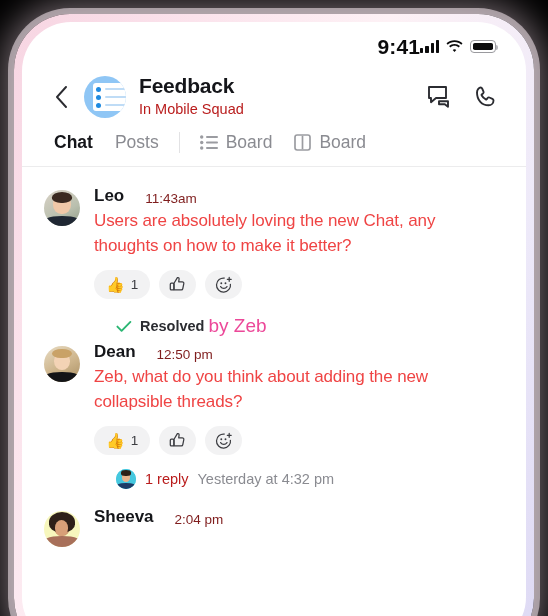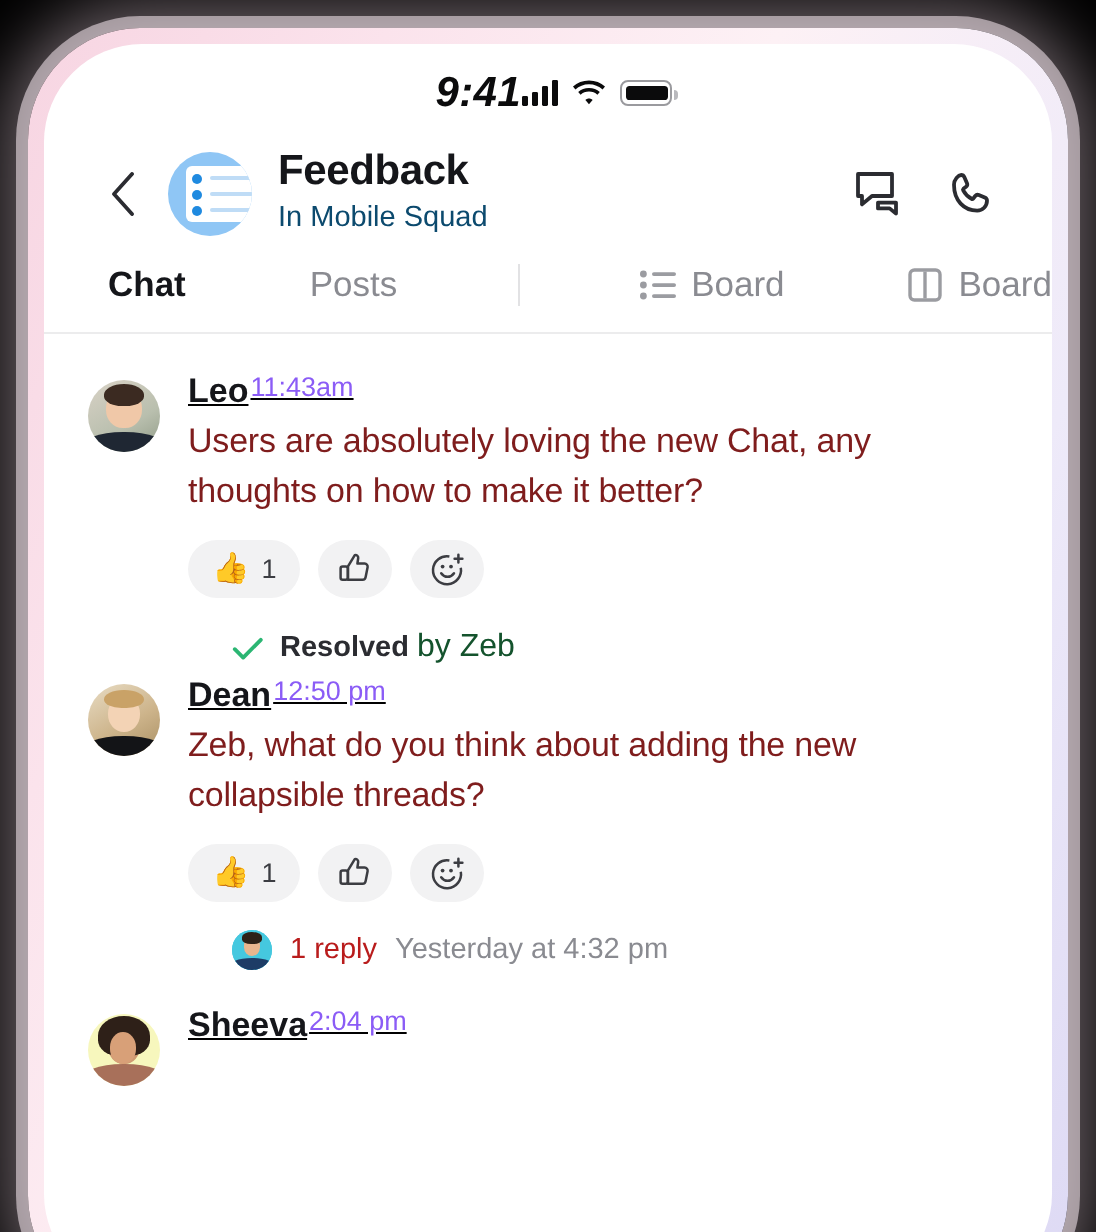--- a/index.html
+++ b/index.html
@@ -25,23 +25,22 @@
     width:100%; height:100%;
     background:#fff;
     border-radius:49px;
     overflow:hidden;
     position:relative;
   }
 
   
   #status-bar{
     height:46px;
-    display:flex; align-items:center; justify-content:center;
+    display:flex; align-items:center; justify-content:flex-end;
     padding:3px 30px 0 36px;
-    font-style:italic;
   }
   #status-time{ font-size:21px; font-weight:bold; color:#0b0b0c; letter-spacing:.2px; }
   #status-icons{ display:flex; align-items:center; gap:7px; }
 
   .bars{ display:flex; align-items:flex-end; gap:2px; height:13px; }
   .bars i{ width:3.2px; background:#0b0b0c; border-radius:.7px; display:block; }
   .bars i:nth-child(1){ height:5px; }
   .bars i:nth-child(2){ height:7.5px; }
   .bars i:nth-child(3){ height:10px; }
   .bars i:nth-child(4){ height:13px; }
@@ -72,70 +71,69 @@
     background:#fff; border-radius:3px 0 0 3px;
   }
   #group-avatar .dot{ position:absolute; width:5px; height:5px; border-radius:50%; background:#1f8ae0; left:12px; }
   #group-avatar .ln{ position:absolute; height:2.6px; background:#bfdcf6; border-radius:2px; left:21px; width:22px; }
   #group-avatar .d1{ top:11px; } #group-avatar .l1{ top:12px; }
   #group-avatar .d2{ top:19px; } #group-avatar .l2{ top:20px; }
   #group-avatar .d3{ top:27px; } #group-avatar .l3{ top:28px; }
 
   #header-text{ flex:1; min-width:0; }
   #header-title{ font-size:21px; font-weight:bold; color:#15161a; line-height:1.18; letter-spacing:-.2px; }
-  #header-subtitle{ font-size:14.5px; color:#0c4a6e; line-height:1.35; margin-top:1px; }
+  #header-subtitle{ font-size:14.5px; color:#b91c1c; line-height:1.35; margin-top:1px; }
   #header-actions{ display:flex; align-items:center; gap:20px; flex:none; }
   .hdr-icon{ cursor:pointer; display:flex; }
 
   
   #tab-bar{
     display:flex; align-items:center;
     padding:3px 0 13px 32px;
     gap:0;
     border-bottom:1px solid #ececed;
-    justify-content:space-between;
   }
   .tab{ display:flex; align-items:center; gap:8px; cursor:pointer; font-size:17.5px; color:#8a8b91; }
   .tab.active{ color:#15161a; font-weight:bold; }
   .tab + .tab{ margin-left:22px; }
   #tab-divider{ width:1px; height:21px; background:#e2e2e4; margin:0 20px; }
 
   
   #message-list{ padding:10px 0 0 0; }
   .message{ display:flex; padding:9px 22px 0 22px; }
   .msg-avatar{
     width:36px; height:36px; border-radius:50%;
     flex:none; margin-right:14px; margin-top:4px;
     overflow:hidden; position:relative;
   }
   .msg-body{ flex:1; min-width:0; }
-  .msg-meta{ display:flex; align-items:flex-start; gap:1px;text-decoration:underline; }
+  .msg-meta{ display:flex; align-items:flex-end; gap:21px; }
   .msg-author{ font-size:17px; font-weight:bold; color:#15161a; }
-  .msg-time{ font-size:13.5px; color:#8b5cf6; }
-  .msg-text{ font-size:17px; color:#7f1d1d; line-height:1.47; margin-top:3px; letter-spacing:-.1px; }
+  .msg-time{ font-size:13.5px; color:#7f1d1d; }
+  .msg-text{ font-size:17px; color:#ef4444; line-height:1.47; margin-top:3px; letter-spacing:-.1px; }
 
   
   .reactions{ display:flex; align-items:center; gap:9px; margin-top:11px; }
   .reaction-pill{
     height:29px; min-width:52px;
     border-radius:15px; background:#f2f2f3;
     display:flex; align-items:center; justify-content:center; gap:6px;
     padding:0 12px; cursor:pointer;
   }
   .reaction-pill .emo{ font-size:15px; line-height:1; }
   .reaction-pill .cnt{ font-size:13.5px; color:#3c3d42; }
   .reaction-btn{
     width:37px; height:29px; border-radius:15px; background:#f2f2f3;
     display:flex; align-items:center; justify-content:center; cursor:pointer;
   }
 
   
   .resolved-row{ display:flex; align-items:center; gap:8px; padding:16px 22px 0 94px; }
   .resolved-label{ font-size:14.5px; font-weight:bold; color:#2b2c31; }
-  .resolved-by{ font-size:16px; color:#14532d; margin-left:-4px; }
+  .resolved-by{ font-size:19px; color:#ec4899; margin-left:-4px; }
 
   
   .reply-row{ display:flex; align-items:center; gap:9px; padding:14px 22px 0 94px; cursor:pointer; }
   .reply-avatar{ width:20px; height:20px; border-radius:50%; overflow:hidden; flex:none; position:relative; background:#43c6dd; }
   .reply-count{ font-size:14.5px; color:#b91c1c; }
   .reply-time{ font-size:14.5px; color:#8a8b91; }
 
   
   .av-bg{ position:absolute; inset:0; }
   .av-hair{ position:absolute; border-radius:50% 50% 45% 45%; }

